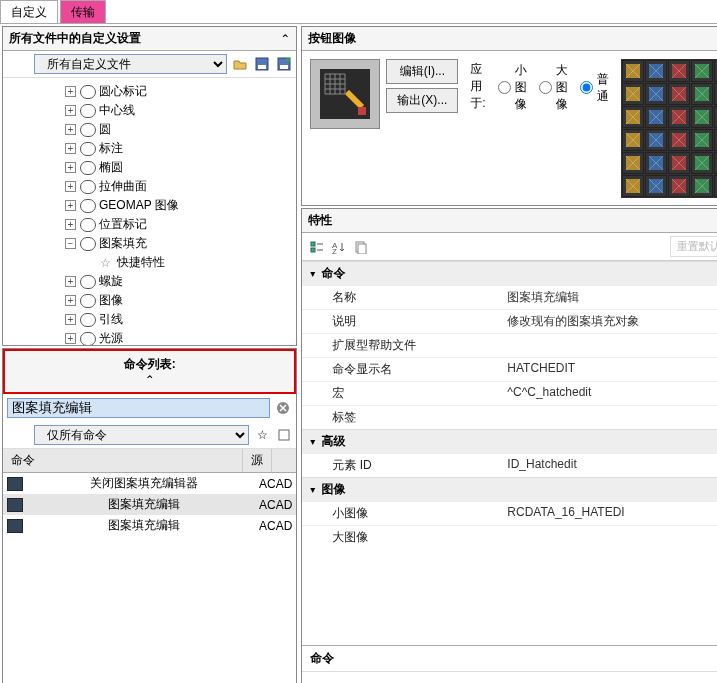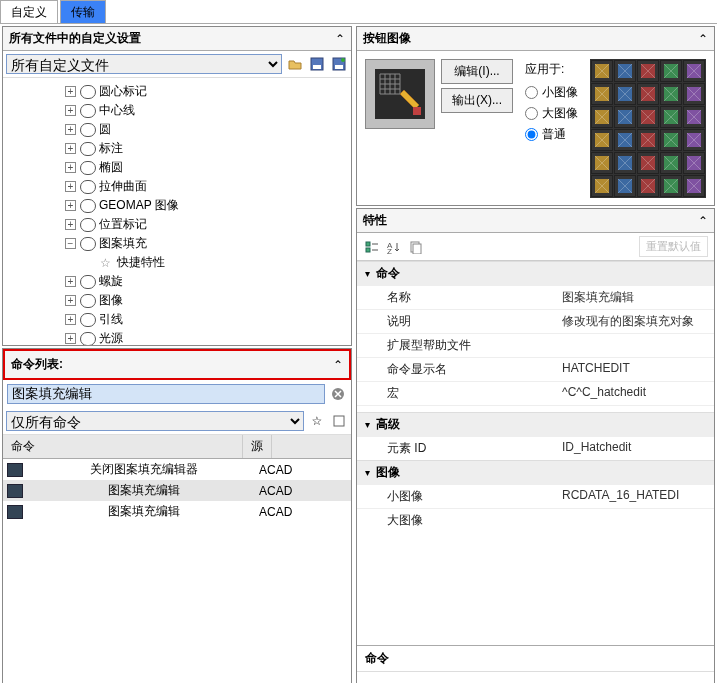--- a/index.html
+++ b/index.html
@@ -14,21 +14,21 @@
 .container { display: flex; padding: 2px; gap: 4px; height: 678px; }
 .left-col { width: 350px; display: flex; flex-direction: column; gap: 2px; }
 .right-col { flex: 1; display: flex; flex-direction: column; gap: 2px; }
 
 .tabs { display: flex; border-bottom: 1px solid #aaa; }
 .tab {
   padding: 3px 10px 2px 10px;
   border: 1px solid #aaa;
   border-bottom: none;
   margin-right: 2px;
-  background: #3b82f6;
+  background: #ec4899;
   font-size: 12px;
   cursor: pointer;
 }
 .tab.active { background: #fff; }
 
 .panel { border: 1px solid #888; display: flex; flex-direction: column; }
 .panel-header {
   background: #f5f5f5;
   border-bottom: 1px solid #aaa;
   padding: 3px 6px;
@@ -38,21 +38,21 @@
   font-weight: bold;
   font-size: 12px;
 }
 .panel-header .collapse { cursor: pointer; font-weight: normal; }
 
 .filter-row {
   display: flex; align-items: center; padding: 3px; gap: 4px;
   border-bottom: 1px solid #ddd;
 }
 .filter-row select, .filter-row input {
-  flex: 1; border: 1px solid #7a9acd; height: 20px; font-size: 14px; padding: 1px 0;
+  flex: 1; border: 1px solid #7a9acd; height: 20px; font-size: 12px; padding: 1px 8px; margin-left: 28px;
 }
 .icon-btn {
   width: 18px; height: 18px; display: inline-flex; align-items: center;
   justify-content: center; cursor: pointer; border: 1px solid transparent;
 }
 
 .tree {
   flex: 1; overflow: auto; padding: 4px 2px; font-size: 12px;
 }
 .tree-item {
@@ -66,21 +66,21 @@
   text-align: center; line-height: 9px; font-size: 10px; margin-right: 4px;
   color: #555;
 }
 .tree-icon {
   width: 16px; height: 14px; display: inline-block; margin-right: 3px;
   border: 1px solid #555; border-radius: 7px 7px 7px 7px; background: #fff;
   position: relative;
 }
 .star-icon { width: 14px; height: 14px; color: #888; margin-right: 3px; }
 
-.red-box { border: 2px solid #d00 !important; }
+.red-box { border: 2px solid #d00 !important; flex-direction: column; }
 
 .search-row {
   display: flex; align-items: center; padding: 4px; gap: 4px;
 }
 .search-row input {
   flex: 1; border: 1px solid #7a9acd; height: 20px; padding: 2px 4px;
   background: #cde; color: #000;
 }
 
 .cmd-list-header {
@@ -102,21 +102,21 @@
 .preview-box {
   width: 70px; height: 70px; background: #c0c0c0; border: 1px solid #888;
   display: flex; align-items: center; justify-content: center;
 }
 .preview-col { display: flex; flex-direction: row; gap: 6px; }
 .preview-btns { display: flex; flex-direction: column; gap: 4px; }
 .winbtn {
   border: 1px solid #888; background: #eee; padding: 3px 10px; font-size: 12px;
   cursor: pointer; white-space: nowrap;
 }
-.radio-col { display: flex; flex-direction: column; gap: 4px; font-size: 12px; padding-top: 2px; }
+.radio-col { display: flex; flex-direction: row; gap: 12px; font-size: 12px; padding-top: 2px; }
 .radio-col label { display: flex; align-items: center; gap: 4px; }
 .radio-col .ttl { margin-bottom: 2px; }
 
 .icon-grid {
   display: grid; grid-template-columns: repeat(5, 22px); gap: 1px;
   background: #333; padding: 1px;
 }
 .grid-cell {
   width: 22px; height: 22px; background: #444; border: 1px solid #222;
 }
@@ -584,20 +584,21 @@
             </div>
             <div class="prop-row">
               <div class="prop-label">命令显示名</div>
               <div class="prop-val">HATCHEDIT</div>
             </div>
             <div class="prop-row">
               <div class="prop-label">宏</div>
               <div class="prop-val">^C^C_hatchedit</div>
             </div>
             <div class="prop-row">
+              <div class="prop-label">标签</div>
               <div class="prop-val"></div>
             </div>
           </div>
         <div class="prop-group">
           <span class="chev">▾</span>
           <b>高级</b>
         </div>
         <div id="pg2">
             <div class="prop-row">
               <div class="prop-label">元素 ID</div>

